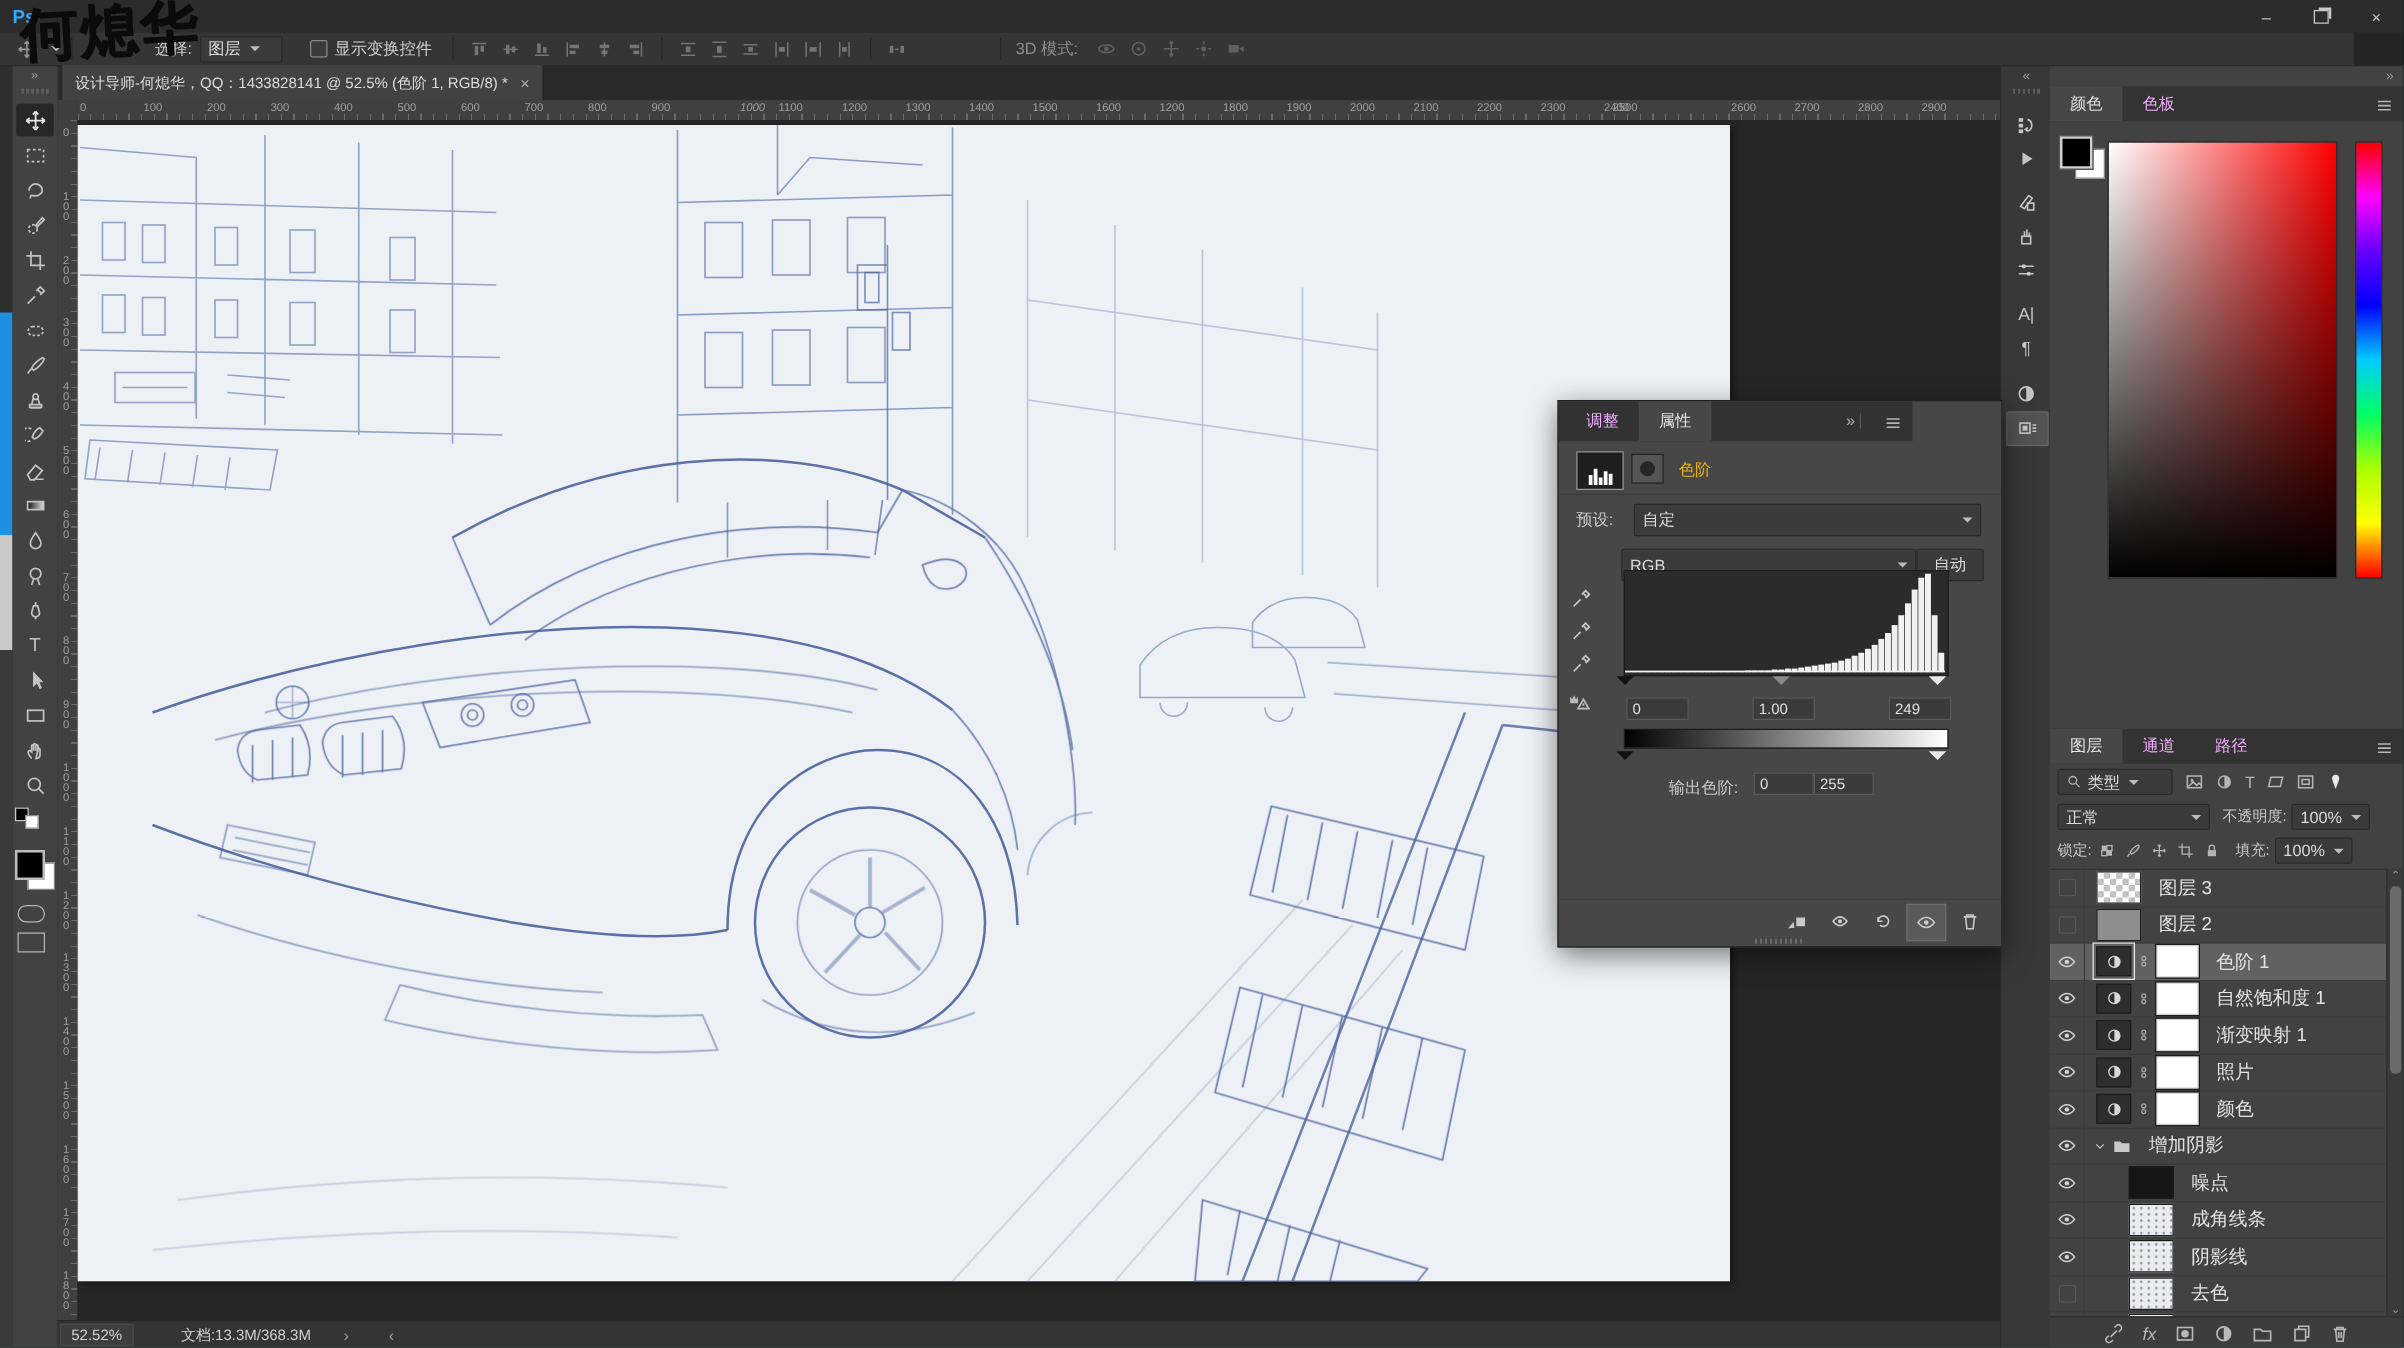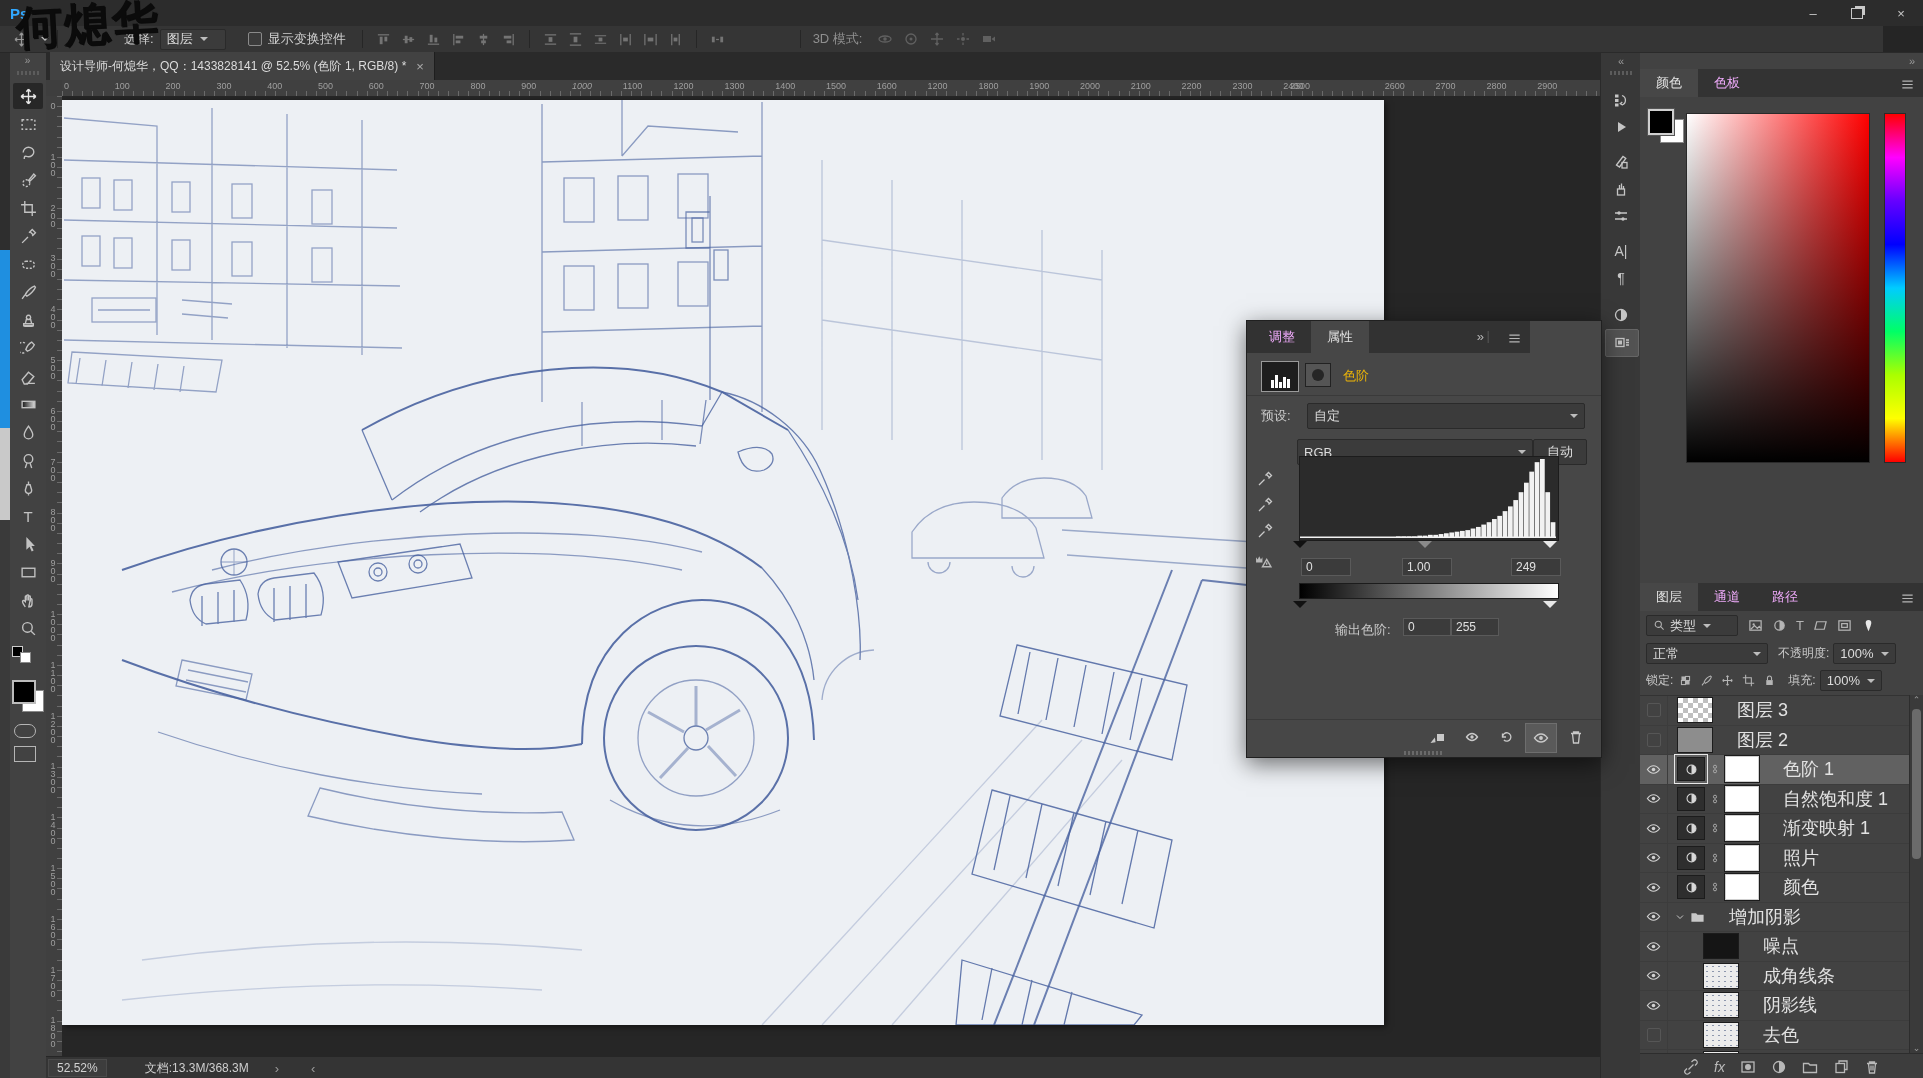--- a/index.html
+++ b/index.html
@@ -70,21 +70,21 @@
   .lrow.sel{background:#616161;}
   .eyecell{width:27px;height:100%;border-right:1px solid #3c3c3c;display:flex;align-items:center;justify-content:center;flex:none;}
   .lthumb{width:34px;height:24px;border:1px solid #1c1c1c;margin-left:9px;flex:none;}
   .th-checker{background:#fff;background-image:linear-gradient(45deg,#bfbfbf 25%,transparent 25%,transparent 75%,#bfbfbf 75%),linear-gradient(45deg,#bfbfbf 25%,transparent 25%,transparent 75%,#bfbfbf 75%);background-size:10px 10px;background-position:0 0,5px 5px;}
   .th-noise{background:#8d8d8d;}
   .th-dark{background:#151515;}
   .th-sketch{background:#ececec;background-image:radial-gradient(#8d97ad 1px,transparent 1.2px);background-size:6px 5px;}
   .adjchip{width:26px;height:22px;background:#2e2e2e;border:1px solid #1c1c1c;display:flex;align-items:center;justify-content:center;margin-left:9px;flex:none;}
   .adjchip.brack{outline:1px solid #e8e8e8;outline-offset:2px;}
   .maskthumb{width:32px;height:24px;background:#fff;border:1px solid #cfcfcf;outline:1px solid #1c1c1c;margin-left:4px;flex:none;}
-  .lname{margin-left:24px;color:#e2e2e2;font-size:18px;white-space:nowrap;}
+  .lname{margin-left:14px;color:#e2e2e2;font-size:15px;white-space:nowrap;}
   .chain{margin-left:4px;flex:none;}
   .field{background:#3b3b3b;border:1px solid #5a5a5a;color:#e0e0e0;font-size:12px;padding:1px 4px;}
   
   #props{left:1246px;top:320px;width:354px;height:436px;background:#474747;border:1px solid #202020;
          box-shadow:0 6px 22px rgba(0,0,0,.55);}
   #props .ptabs{height:32px;background:#323232;}
   #props .ptab{line-height:32px;}
   .tri{position:absolute;width:0;height:0;border:7px solid transparent;}
   #hist-box{position:absolute;left:52px;top:135px;width:258px;height:83px;background:#2b2b2b;border:1px solid #1c1c1c;}
   #grad-bar{position:absolute;left:52px;top:262px;width:258px;height:14px;border:1px solid #1c1c1c;
@@ -394,21 +394,21 @@
       <span class="hrl" style="left: 2px;">0</span>
       <span class="hrl" style="left: 52.8px;">100</span>
       <span class="hrl" style="left: 103.6px;">200</span>
       <span class="hrl" style="left: 154.4px;">300</span>
       <span class="hrl" style="left: 205.2px;">400</span>
       <span class="hrl" style="left: 256px;">500</span>
       <span class="hrl" style="left: 306.8px;">600</span>
       <span class="hrl" style="left: 357.6px;">700</span>
       <span class="hrl" style="left: 408.4px;">800</span>
       <span class="hrl" style="left: 459.2px;">900</span>
-      <span class="hrl" style="left: 510px; font-style: italic;">1000</span>
+      <span class="hrl" style="left: 530px; font-style: italic;">1000</span>
       <span class="hrl" style="left: 560.8px;">1100</span>
       <span class="hrl" style="left: 611.6px;">1200</span>
       <span class="hrl" style="left: 662.4px;">1300</span>
       <span class="hrl" style="left: 713.2px;">1400</span>
       <span class="hrl" style="left: 764px;">1500</span>
       <span class="hrl" style="left: 814.8px;">1600</span>
       <span class="hrl" style="left: 865.6px;">1200</span>
       <span class="hrl" style="left: 916.4px;">1800</span>
       <span class="hrl" style="left: 967.2px;">1900</span>
       <span class="hrl" style="left: 1018px;">2000</span>

